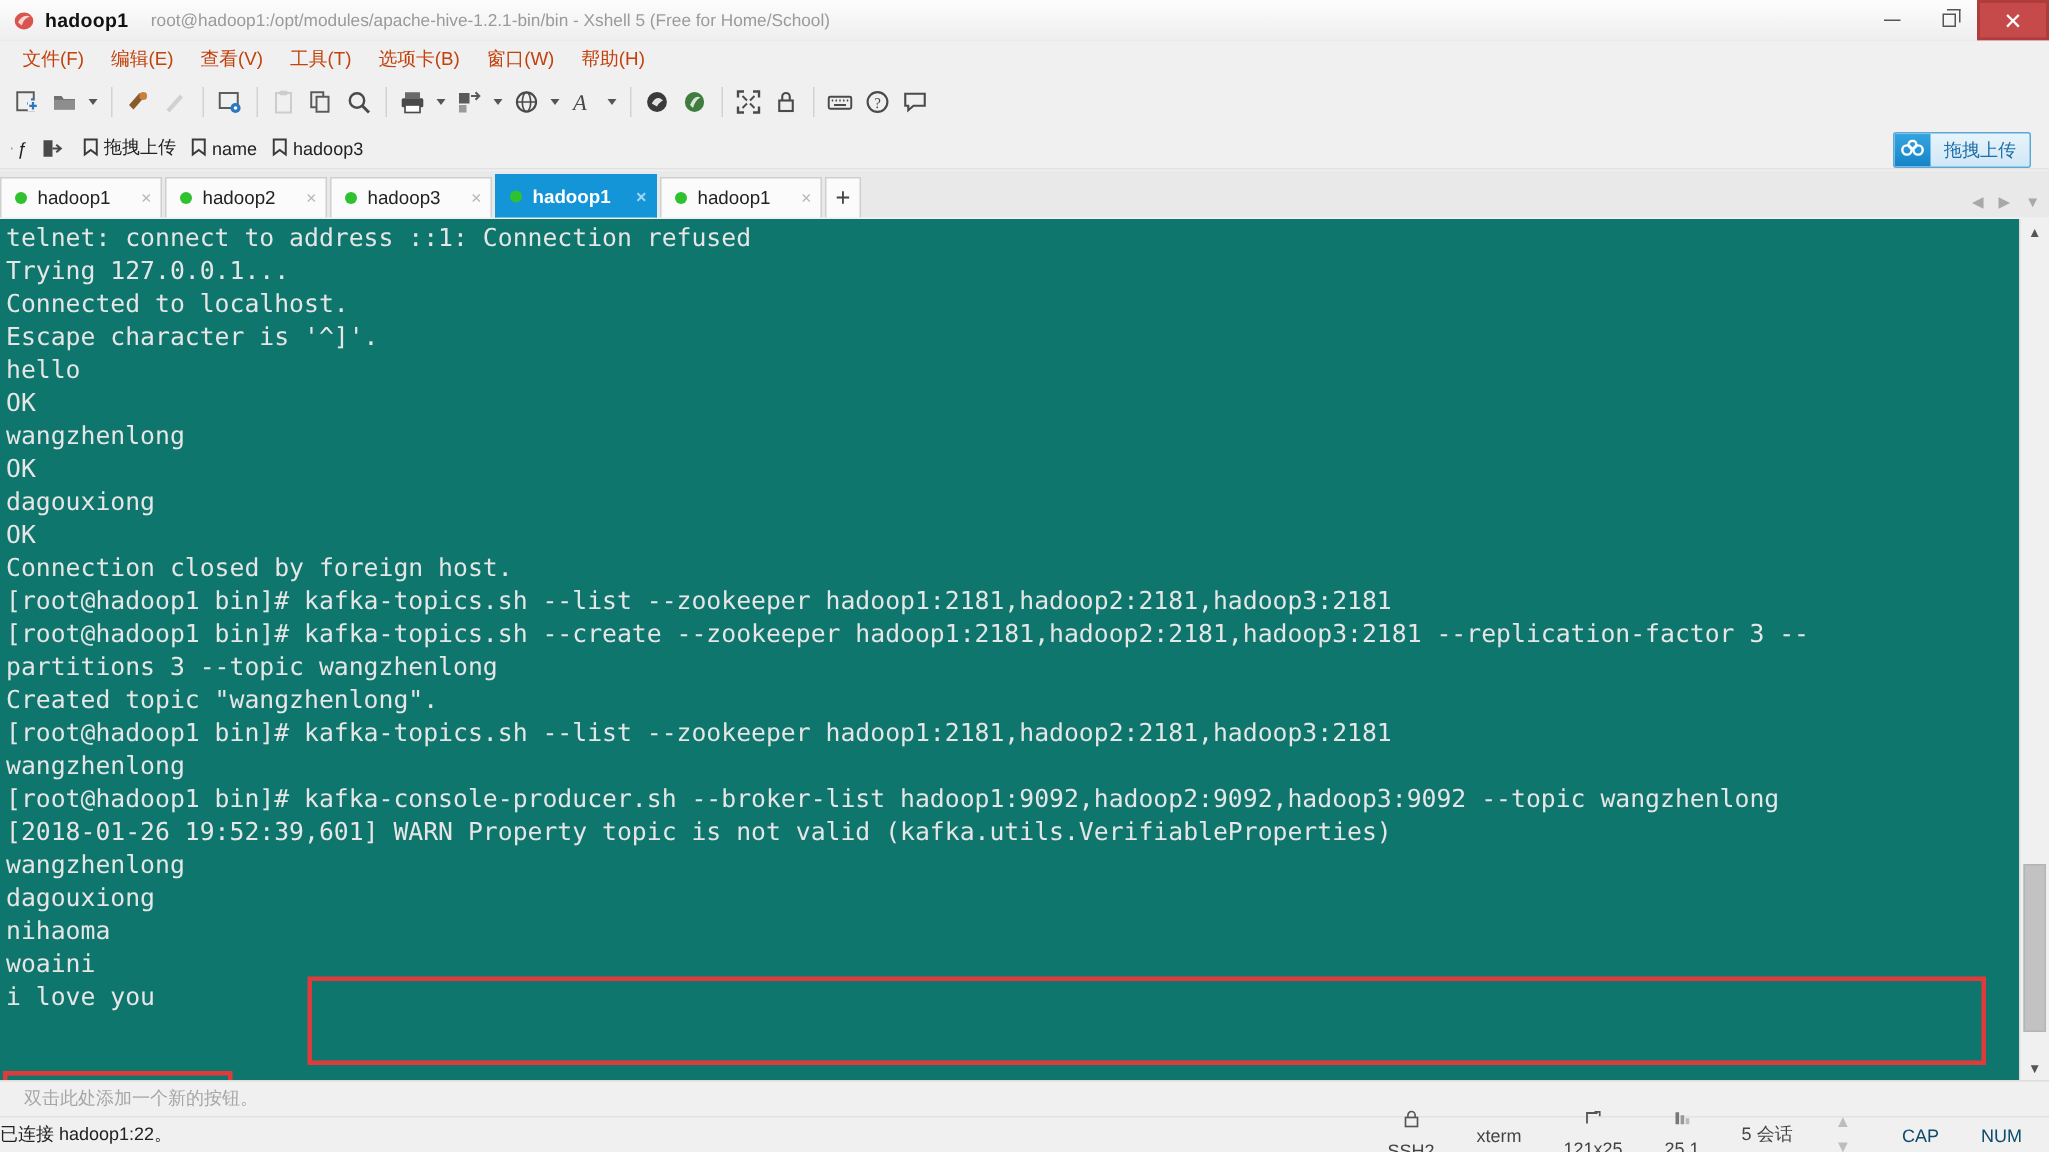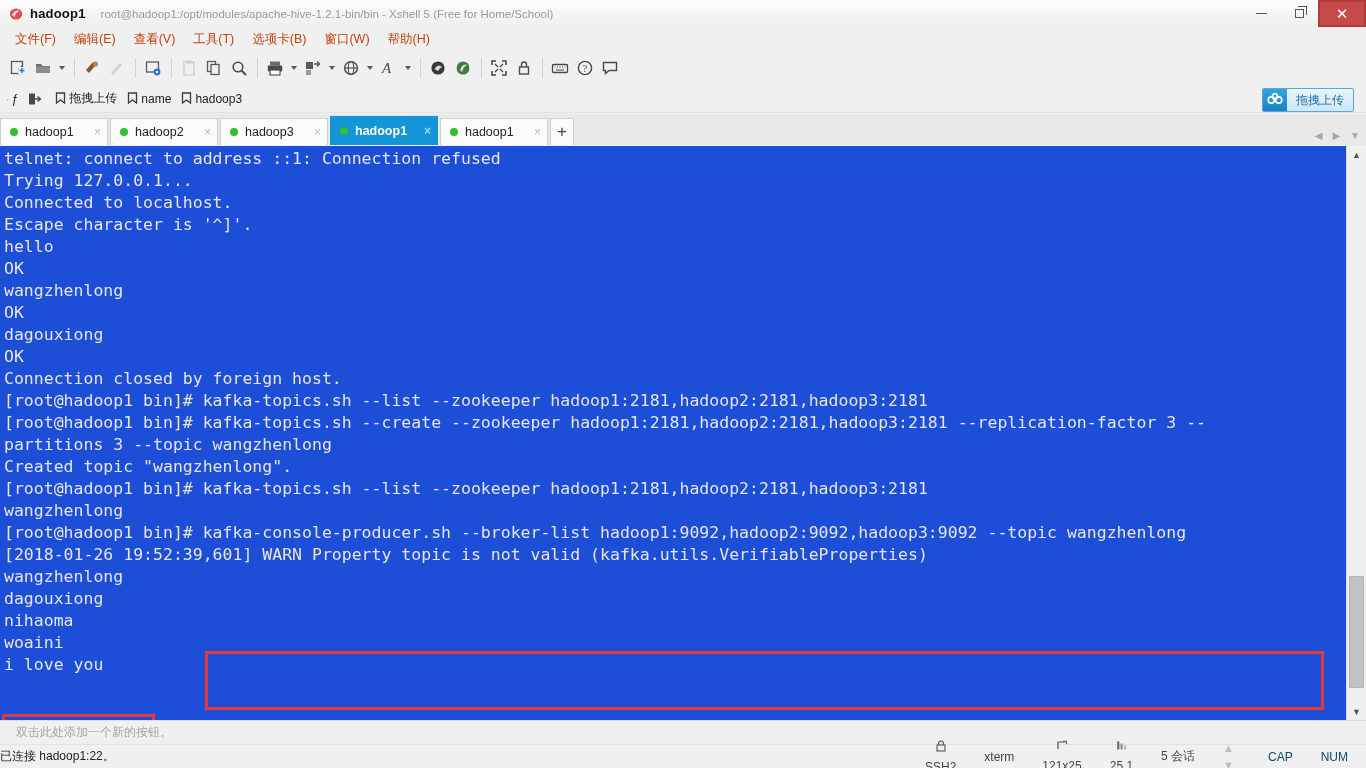--- a/index.html
+++ b/index.html
@@ -253,21 +253,21 @@
     color: #a8a8a8;
     font-size: 10px;
   }
 
   
   .terminal {
     position: absolute;
     left: 0; top: 146px;
     width: 1346px;
     height: 574px;
-    background: #1d4ed8;
+    background: #0f766e;
     overflow: hidden;
   }
   .term-lines {
     position: absolute;
     left: 4px; top: 2px;
     font-family: "DejaVu Sans Mono", "Liberation Mono", monospace;
     font-size: 16.5px;
     line-height: 22px;
     color: #e6e6e6;
     white-space: pre;

